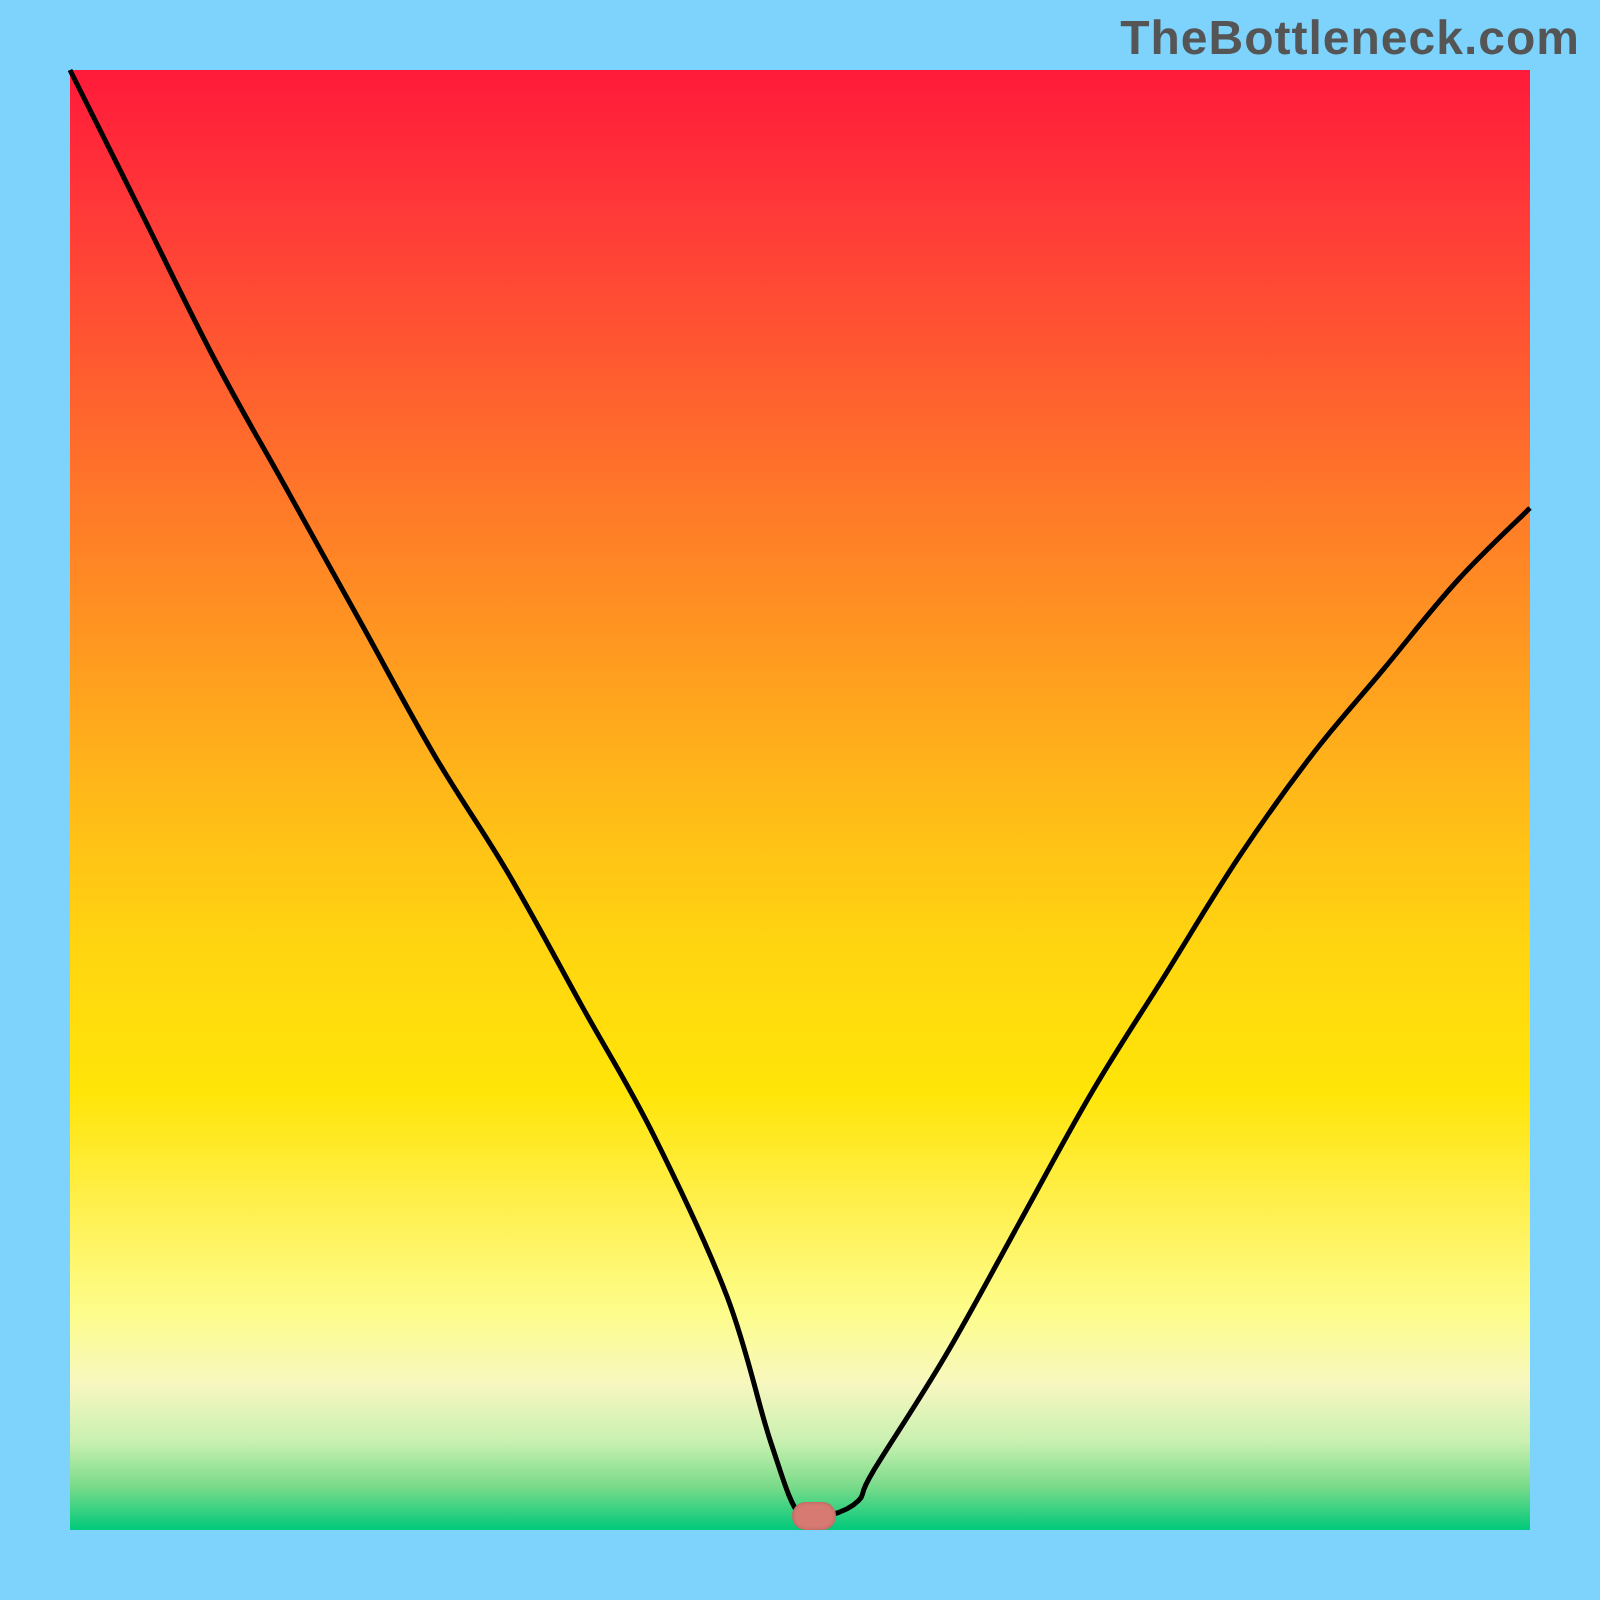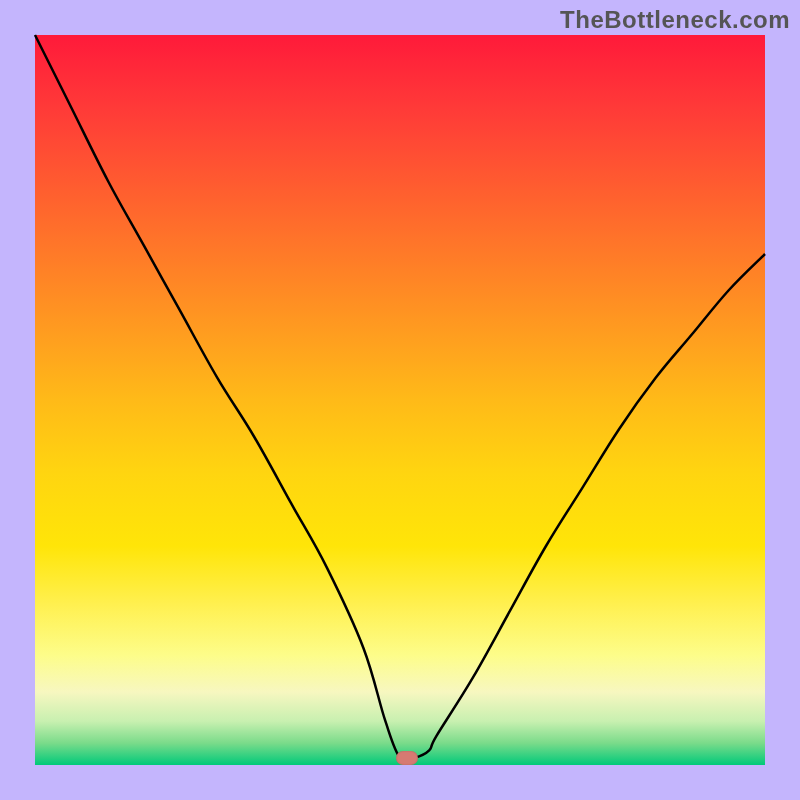--- a/index.html
+++ b/index.html
@@ -10,21 +10,21 @@
     background: #000;
     position: relative;
     overflow: hidden;
   }
   .frame {
     position: absolute;
     top: 0;
     left: 0;
     width: 800px;
     height: 800px;
-    background: #c4b5fd;
+    background: #7dd3fc;
   }
   .plot-area {
     position: absolute;
     top: 35px;
     left: 35px;
     width: 730px;
     height: 730px;
     background: linear-gradient(to bottom,
       #ff1a3a 0%,
       #ff3a38 10%,

